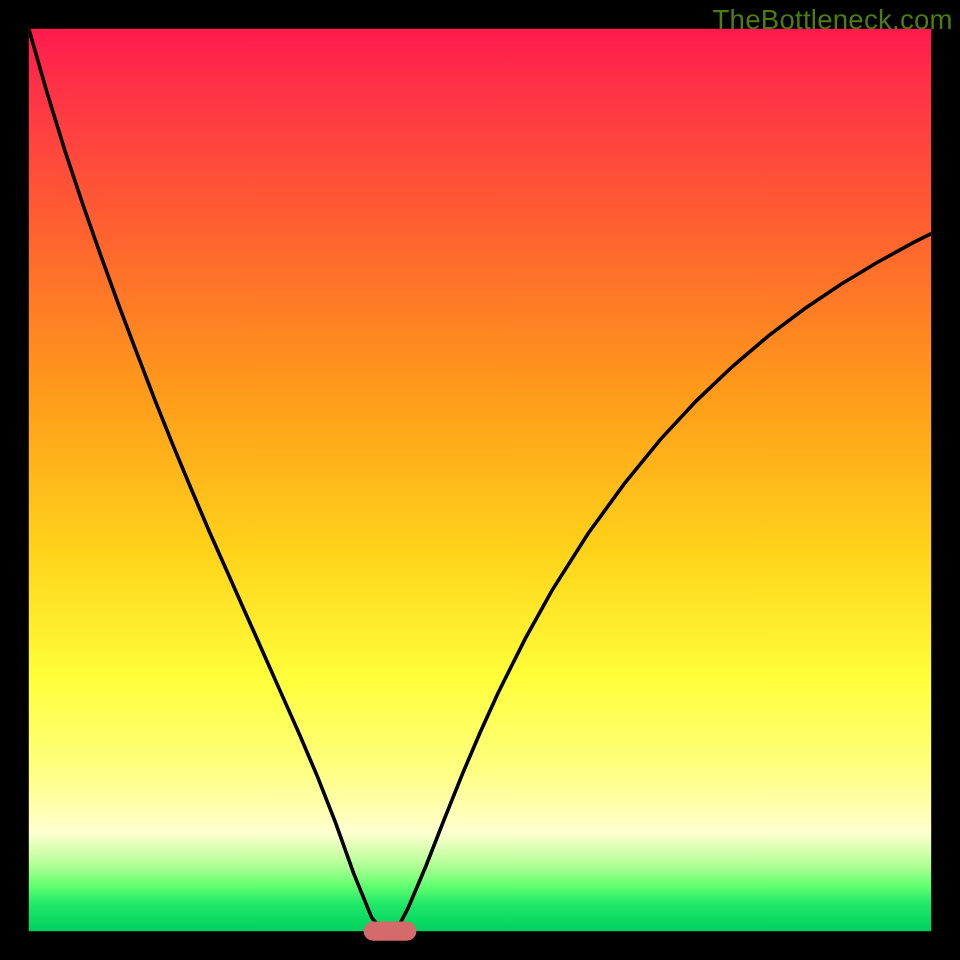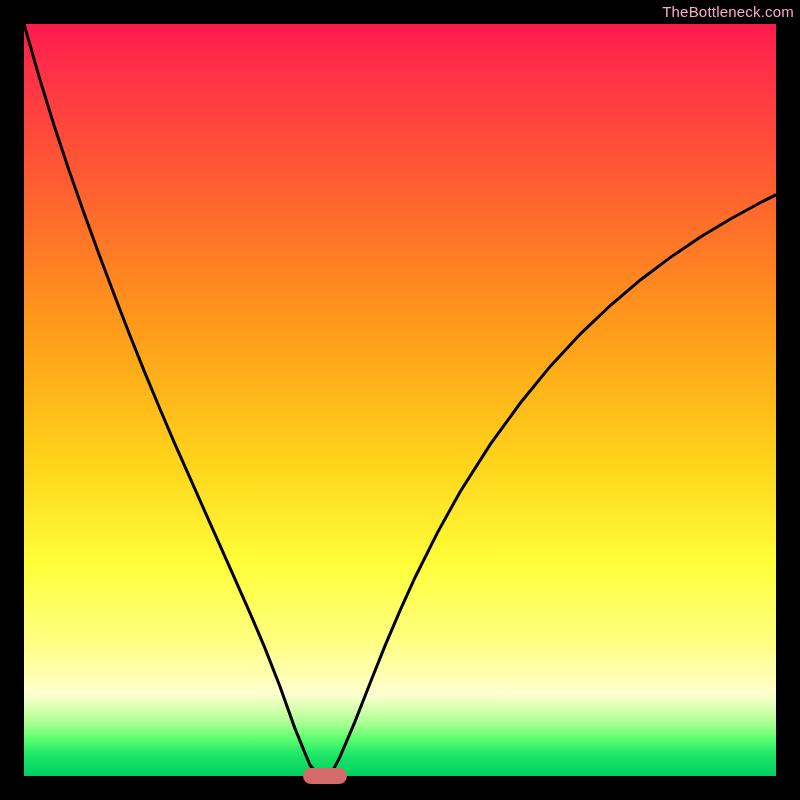--- a/index.html
+++ b/index.html
@@ -39,22 +39,22 @@
       #a8ff90 93%,
       #60ff70 95%,
       #20e868 97%,
       #00d060 100%
     );
   }
   .watermark {
     position: absolute;
     top: 3px;
     right: 6px;
-    color: #f9a8d4;
-    font-size: 15px;
+    color: #4d7c0f;
+    font-size: 23px;
     letter-spacing: 0.2px;
     user-select: none;
   }
   svg.curve {
     position: absolute;
     left: 0;
     top: 0;
     width: 752px;
     height: 752px;
   }

